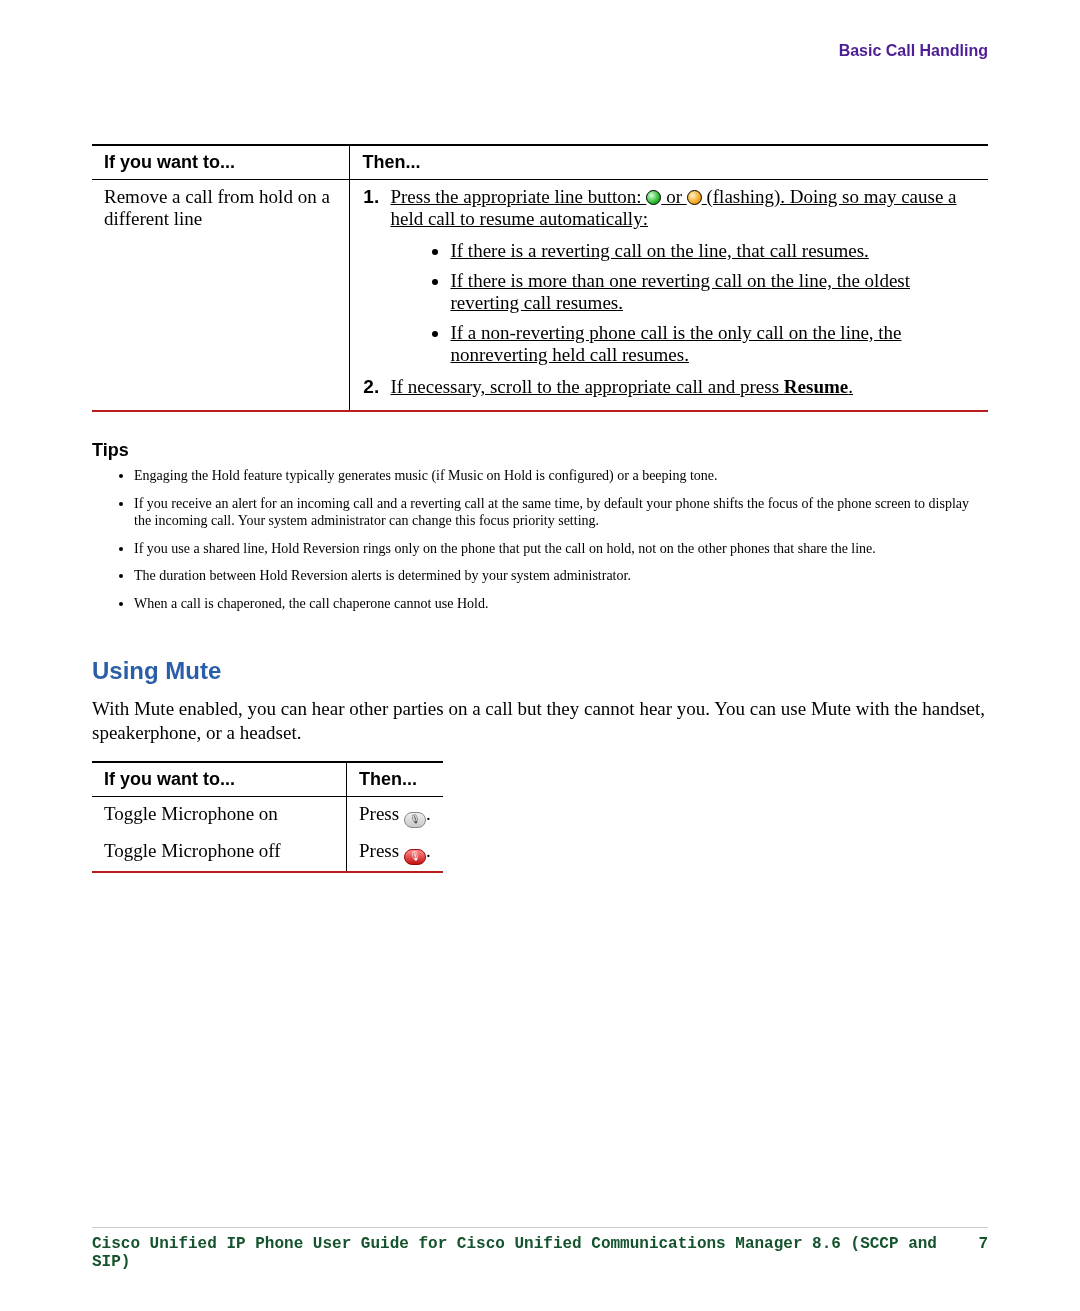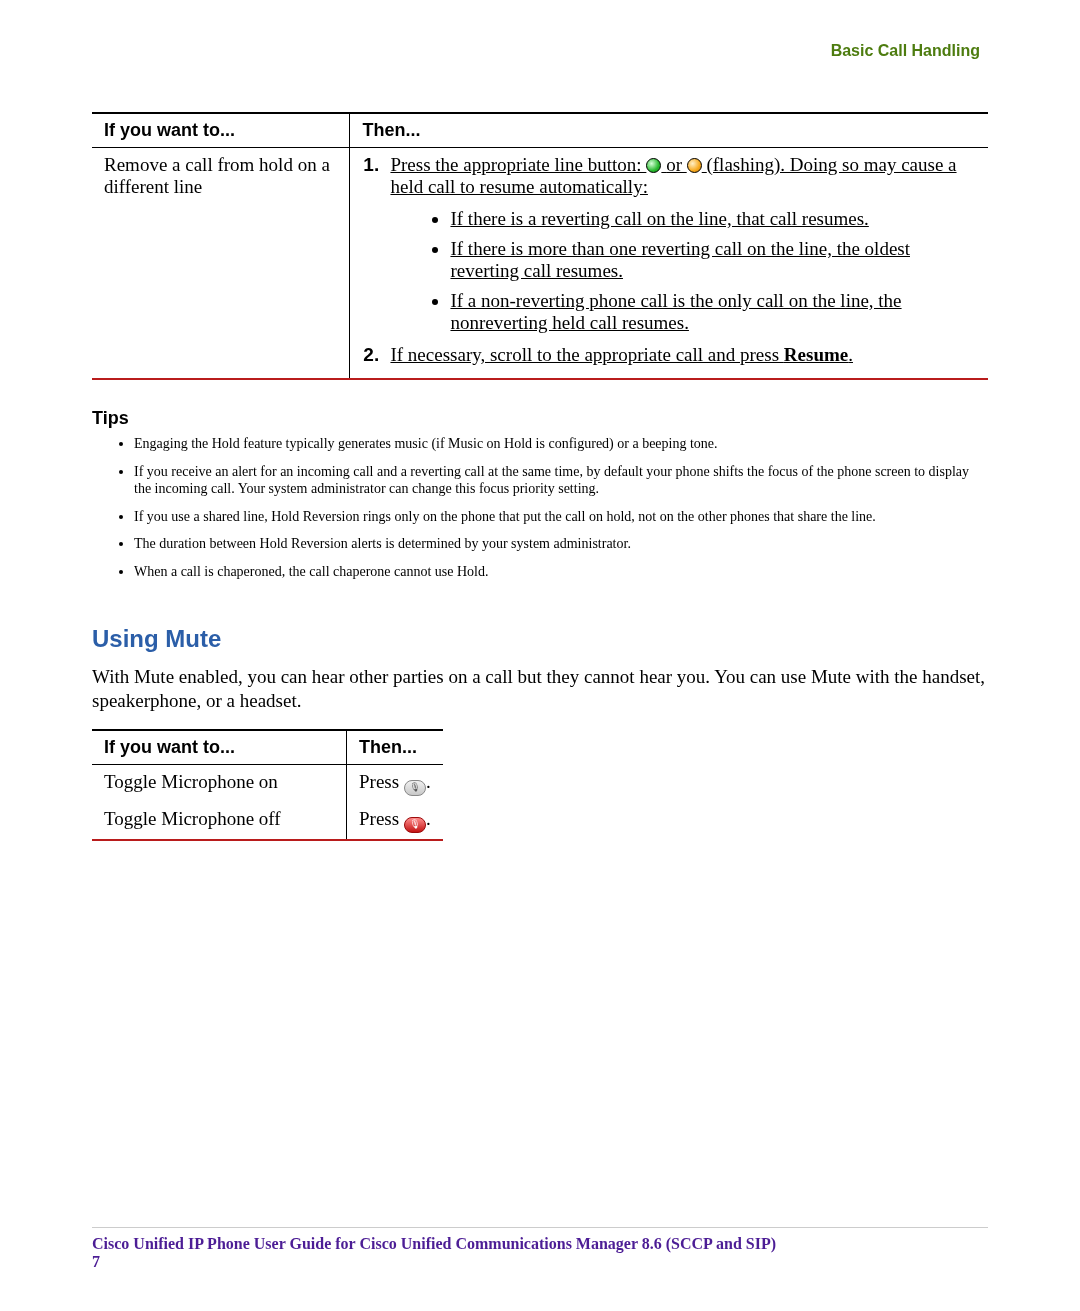--- a/index.html
+++ b/index.html
@@ -13,28 +13,28 @@
   .page {
     position: relative;
     width: 1080px;
     height: 1311px;
     box-sizing: border-box;
     padding: 40px 92px 40px 92px;
   }
   .header-right {
     position: absolute;
     top: 42px;
-    right: 100px;
-    font-family: Arial, Helvetica, sans-serif;
-    font-weight: bold;
-    color: #4d7c0f;
+    right: 92px;
+    font-family: Arial, Helvetica, sans-serif;
+    font-weight: bold;
+    color: #4c1d95;
     font-size: 16px;
   }
   .main {
-    margin-top: 72px;
+    margin-top: 104px;
   }
   table.grid {
     border-collapse: collapse;
     width: 100%;
     font-size: 19px;
   }
   table.grid th {
     font-family: Arial, Helvetica, sans-serif;
     font-weight: bold;
     text-align: left;
@@ -160,26 +160,25 @@
   .mute-btn.red::before {
     content: "\01F399";
   }
   .footer {
     position: absolute;
     bottom: 40px;
     left: 92px;
     right: 92px;
     display: flex;
     justify-content: space-between;
-    font-family: Liberation Serif, serif;
-    font-weight: bold;
-    color: #4c1d95;
+    font-family: Liberation Mono, monospace;
+    font-weight: bold;
+    color: #14532d;
     font-size: 16px;
     border-bottom: none;
-    flex-direction: column;
   }
   .footer::before {
     content: "";
     position: absolute;
     top: -8px;
     left: 0;
     right: 0;
     border-top: 1px solid #ccc;
   }
   .bold { font-weight: bold; }

